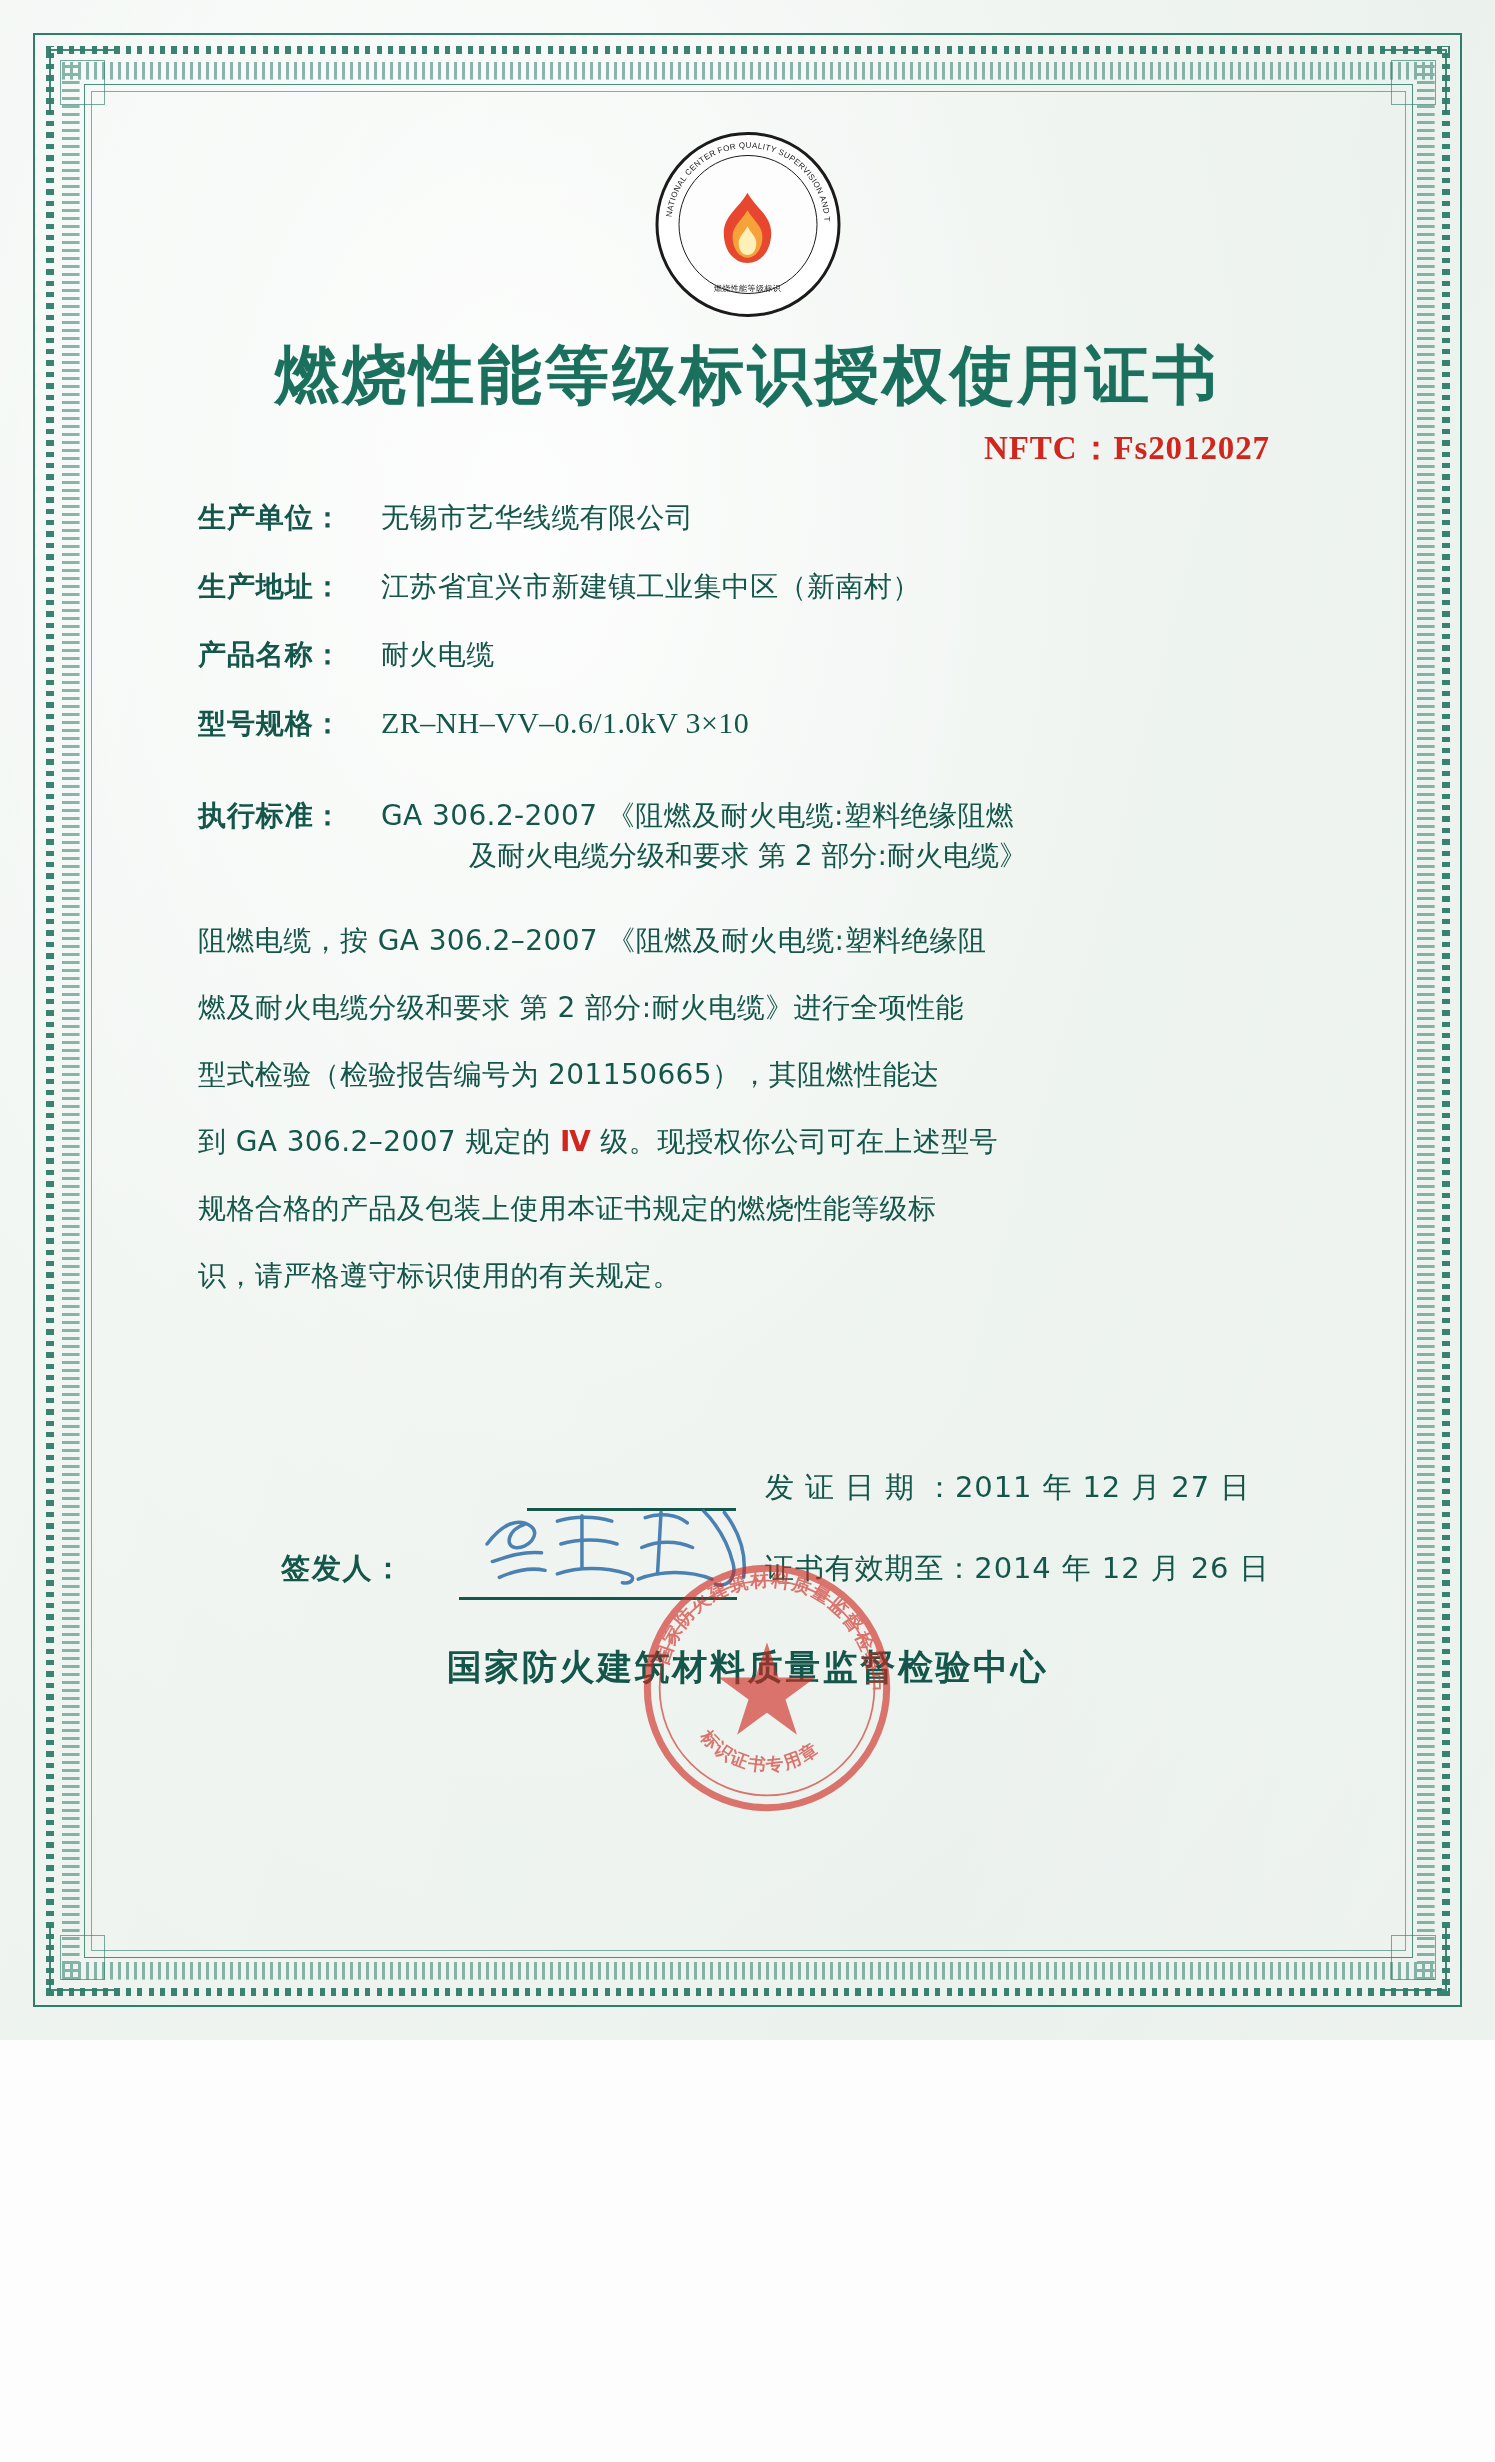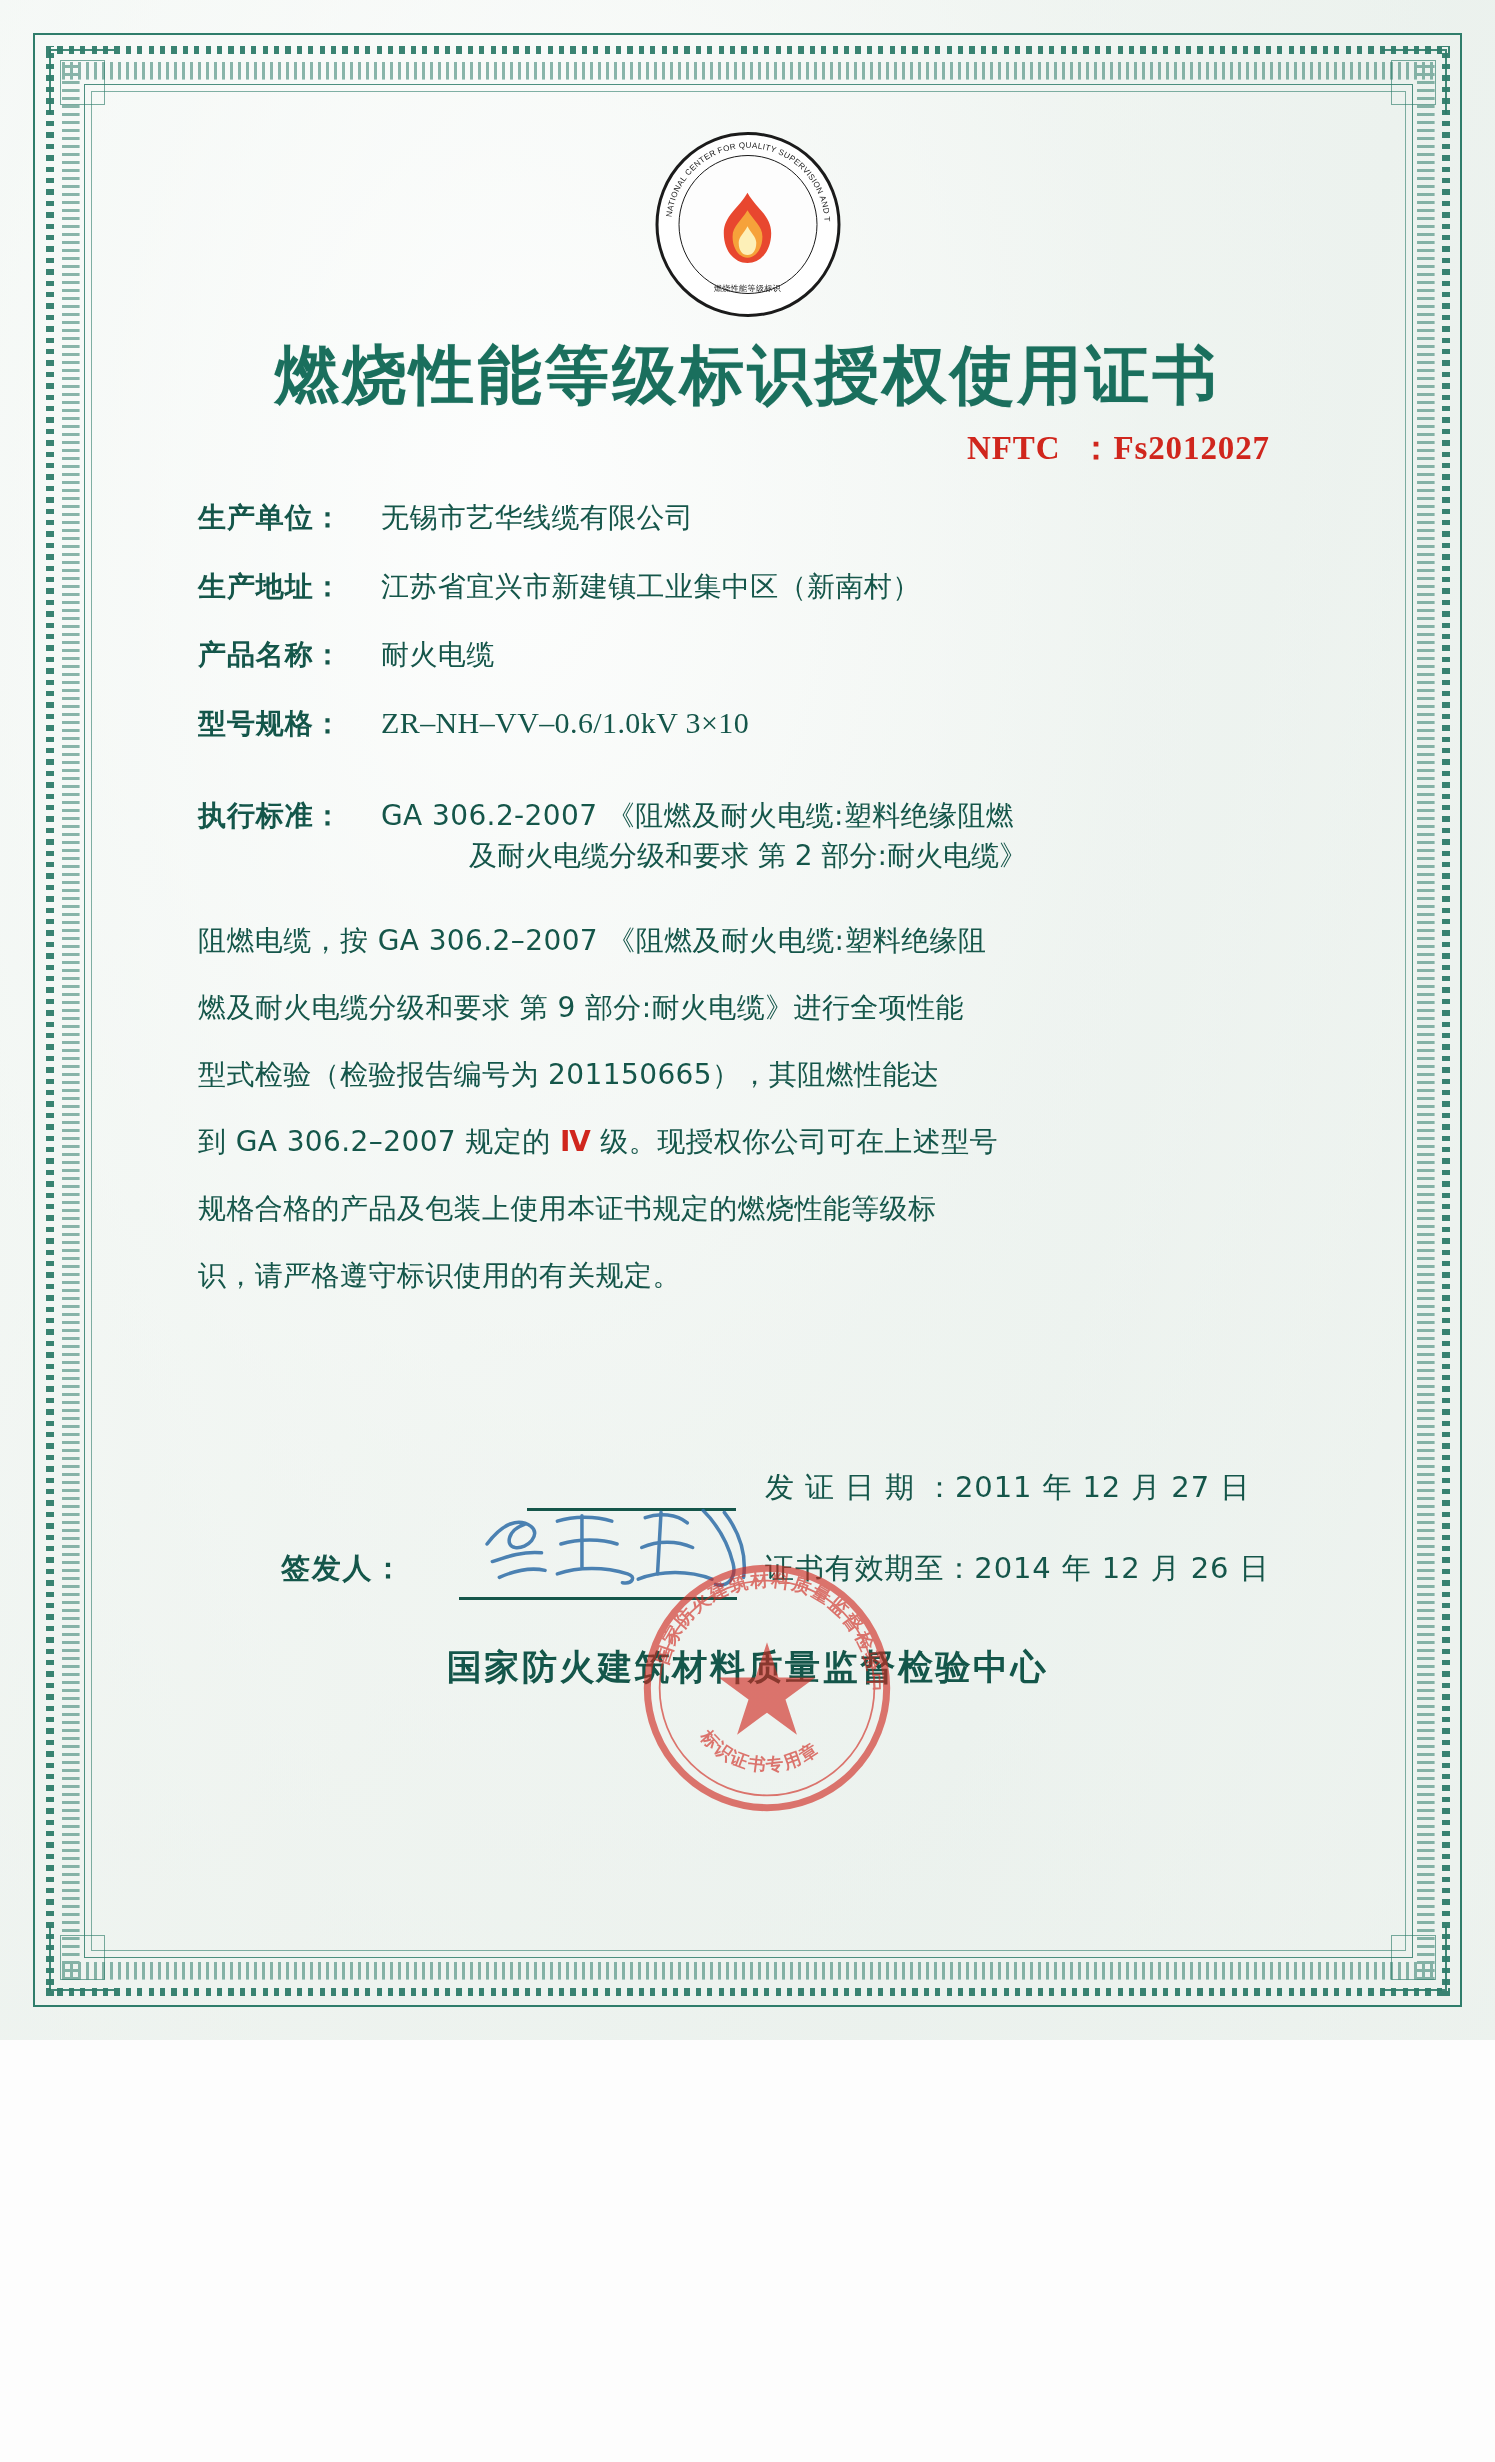--- a/index.html
+++ b/index.html
@@ -195,21 +195,21 @@
     position: absolute;
     right: 111px;
     top: 312px;
     font-size: 33px;
     font-weight: bold;
     color: #d0261d;
     font-family: "Liberation Serif", serif;
     letter-spacing: 0.9px;
     white-space: nowrap;
   }
-  #nftc-row .nftc-label { margin-right: 19px; }
+  #nftc-row .nftc-label { margin-right: 2px; }
 
   
   .field-row {
     position: absolute;
     left: 84px;
     white-space: nowrap;
     font-size: 29px;
     color: #15564a;
   }
   .field-label {
@@ -415,21 +415,21 @@
       <span class="field-label">型号规格：</span><span class="field-value">ZR–NH–VV–0.6/1.0kV  3×10</span>
     </div>
 
     <div class="field-row" id="row-standard">
       <span class="field-label">执行标准：</span><span class="field-value cn">GA 306.2-2007  《阻燃及耐火电缆:塑料绝缘阻燃</span>
     </div>
     <div id="row-standard-cont">及耐火电缆分级和要求  第 2 部分:耐火电缆》</div>
 
     <div id="body-para">
       <div>阻燃电缆，按 GA 306.2–2007 《阻燃及耐火电缆:塑料绝缘阻</div>
-      <div>燃及耐火电缆分级和要求  第 9 部分:耐火电缆》进行全项性能</div>
+      <div>燃及耐火电缆分级和要求  第 2 部分:耐火电缆》进行全项性能</div>
       <div>型式检验（检验报告编号为 201150665），其阻燃性能达</div>
       <div><span>到 GA 306.2–2007 规定的 </span><span class="lvl">Ⅳ</span><span> 级。现授权你公司可在上述型号</span></div>
       <div>规格合格的产品及包装上使用本证书规定的燃烧性能等级标</div>
       <div>识，请严格遵守标识使用的有关规定。</div>
     </div>
 
     <div id="sig-rule"></div>
     <div id="issuer-label">签发人：</div>
     <div id="issuer-rule"></div>
 

